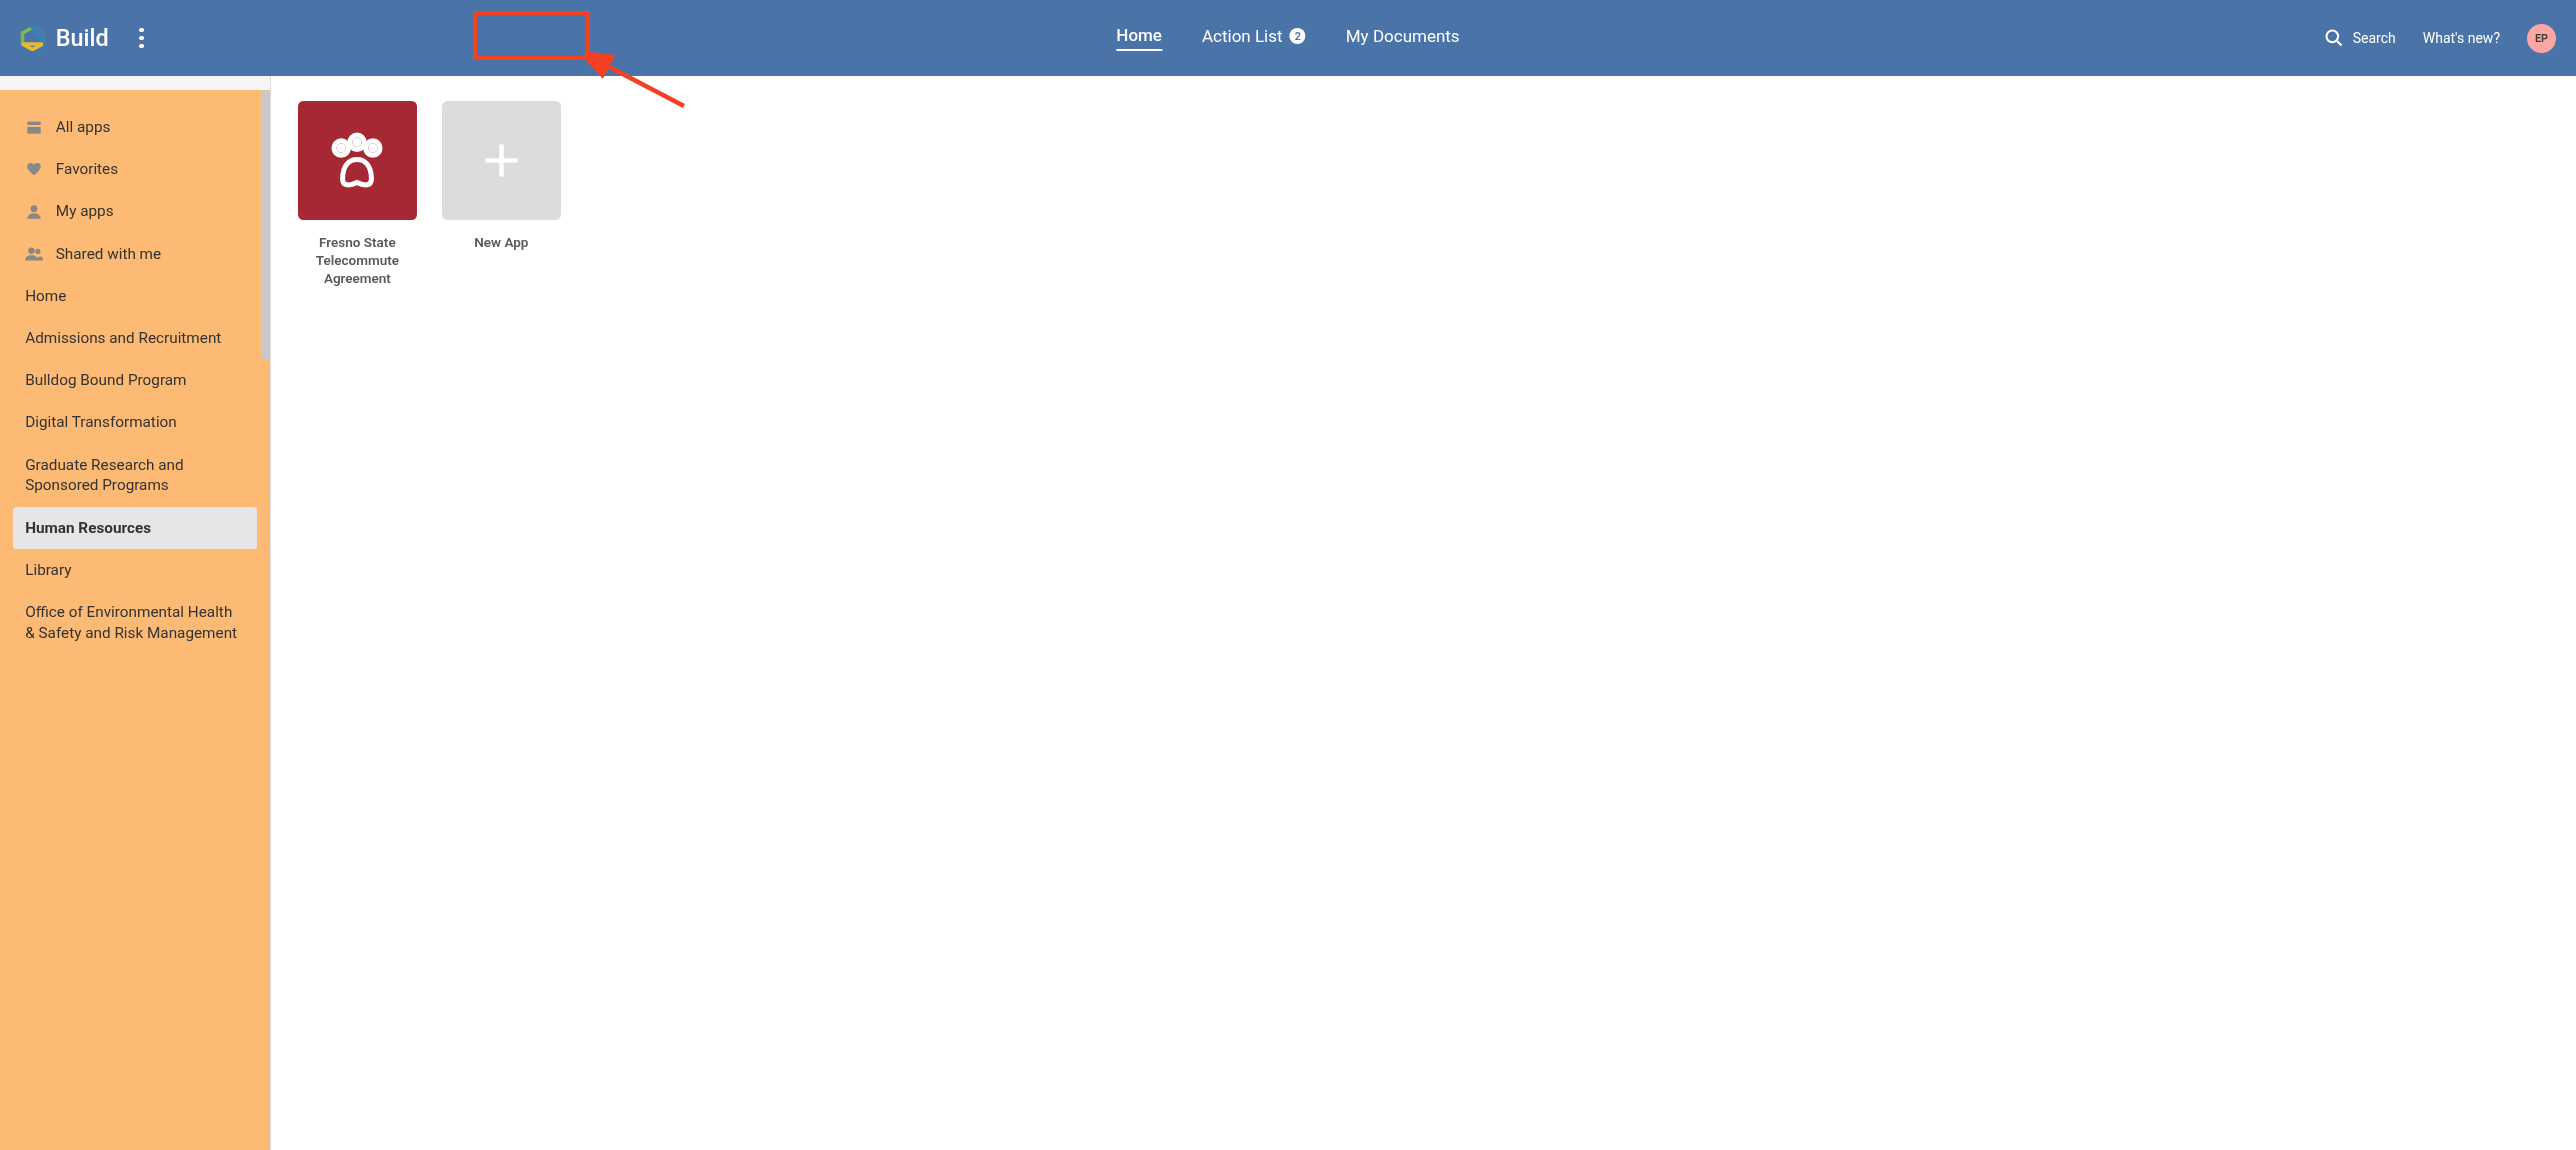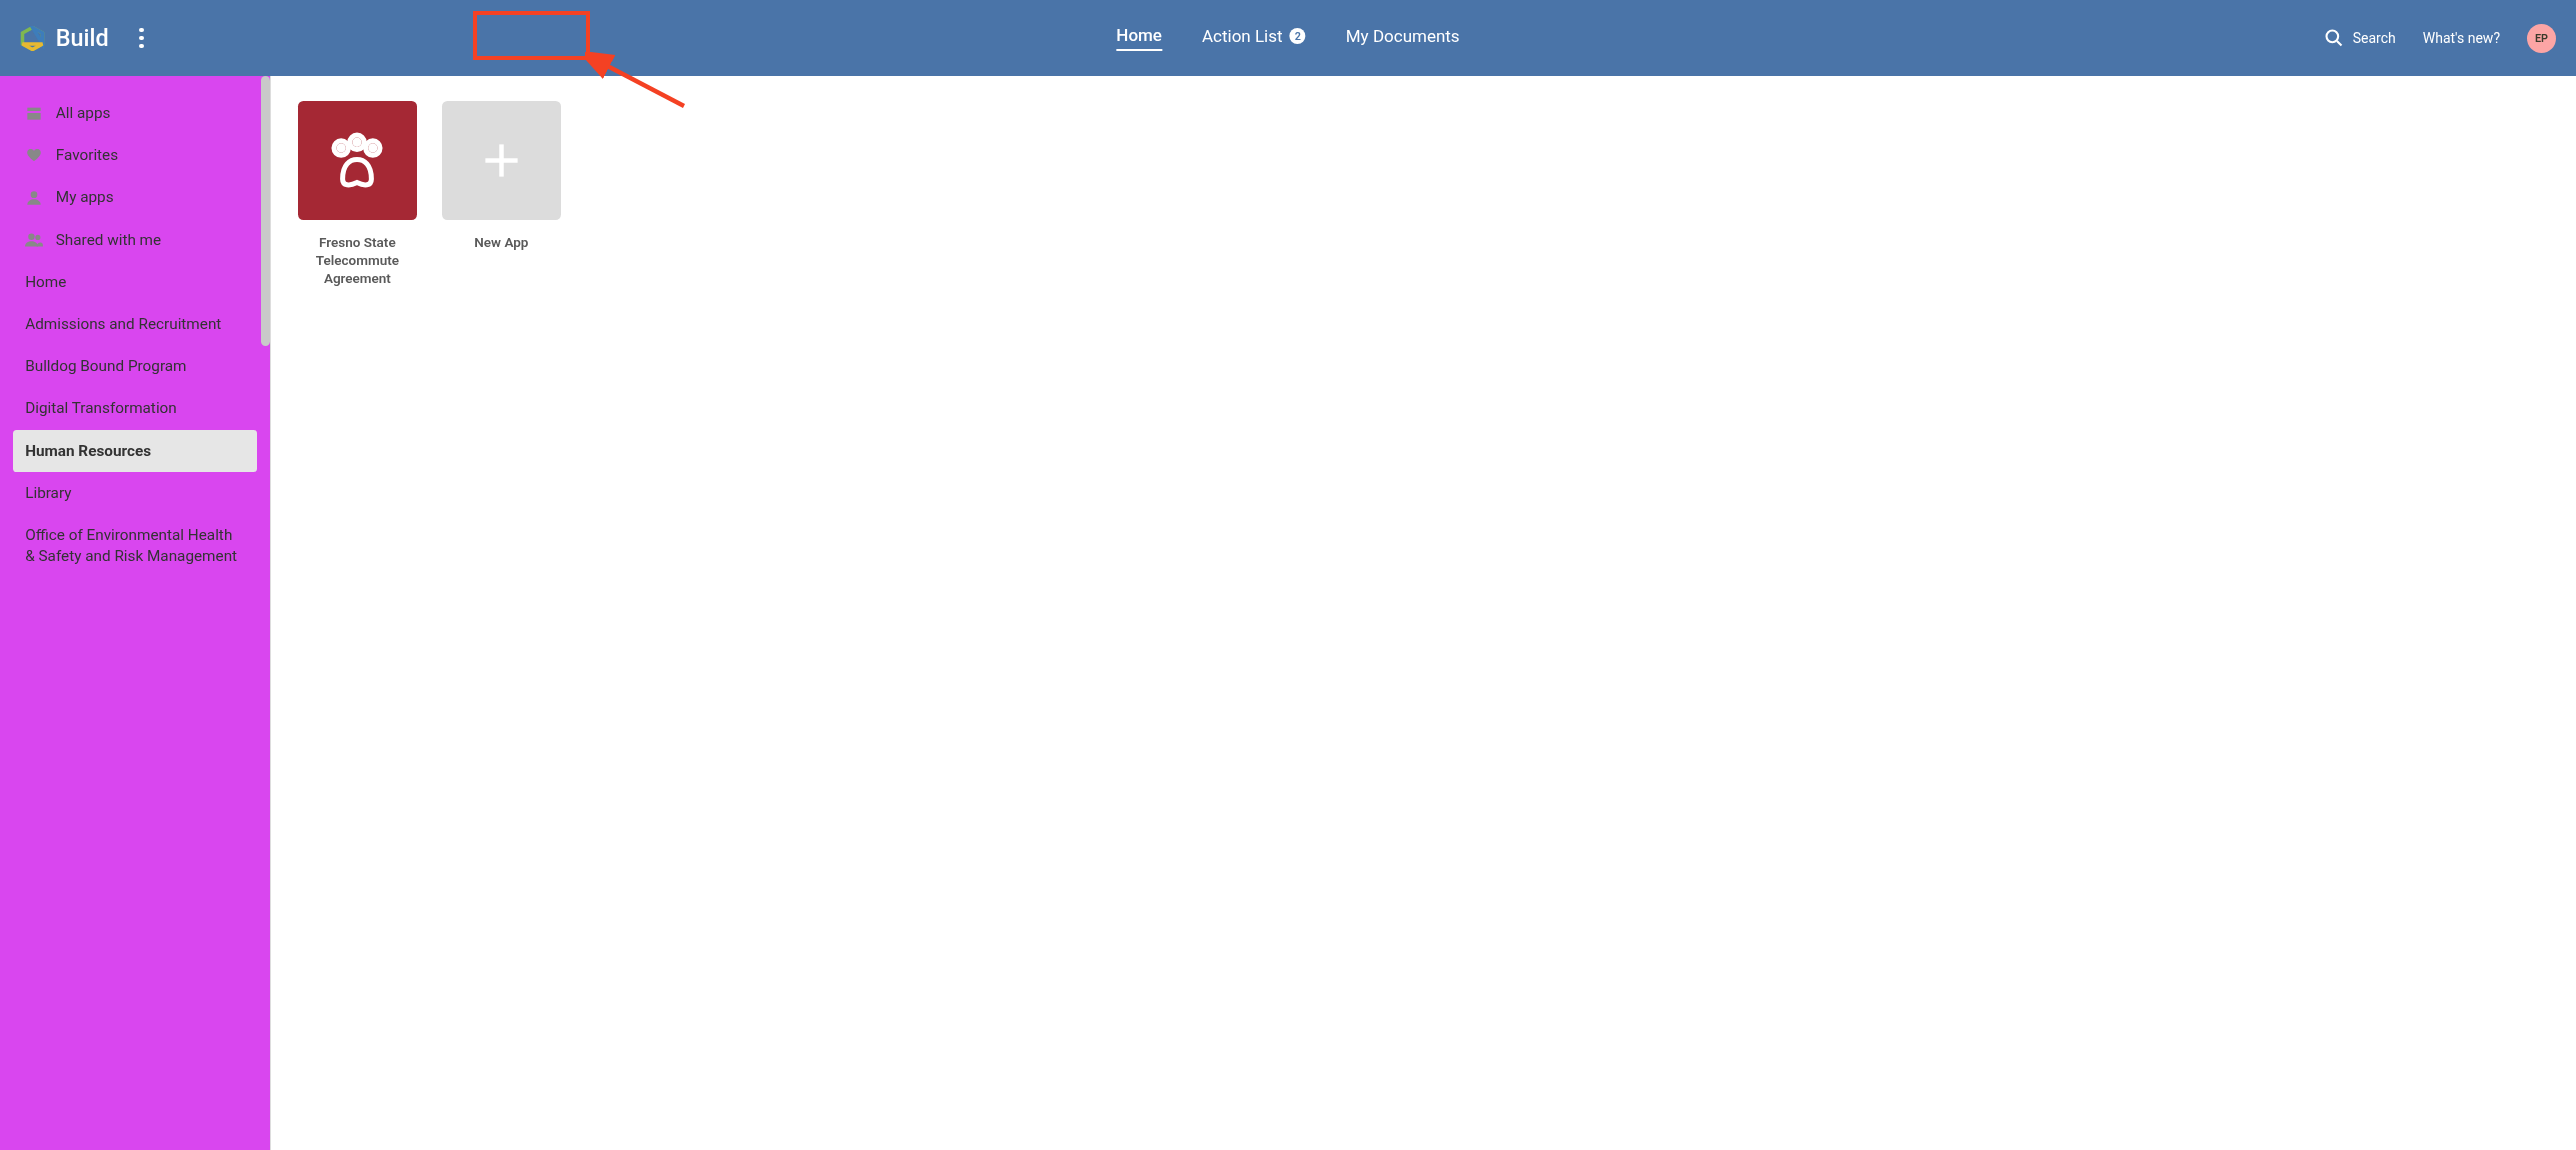--- a/index.html
+++ b/index.html
@@ -26,21 +26,21 @@
   .nav-item.active { border-bottom:2.7px solid #fff; font-weight:500;}
   .badge { background:#fff; color:#4a74a8; font-size:10.8px; font-weight:600; border-radius:50%; width:16px; height:16px; display:flex; align-items:center; justify-content:center;}
   
   .right-actions { margin-left:auto; display:flex; align-items:center; gap:27px; }
   .search-btn { display:flex; align-items:center; gap:9px; font-size:14px; cursor:pointer;}
   .whatsnew { font-size:14px; cursor:pointer;}
   .avatar { width:29px; height:29px; border-radius:50%; background:#fca5a5; color:#3a3a2a; font-size:10.8px; font-weight:600; display:flex; align-items:center; justify-content:center; cursor:pointer;}
   
   .body { display:flex; height:calc(100% - 76px); }
   
-  .sidebar { width:270px; background:#d946ef; padding:16px 12.6px; overflow-y:auto; position:relative;}
+  .sidebar { width:270px; background:#fdba74; padding:16px 12.6px; overflow-y:auto; position:relative;margin-top:14px;}
   .sidebar-scrollbar{ position:absolute; right:0; top:0; width:9px; height:270px; background:#c9c9c9; border-radius:4.5px;}
   .side-item { display:flex; align-items:center; gap:12.6px; padding:10.8px 12.6px; font-size:15.3px; color:#333; cursor:pointer; border-radius:3.6px; line-height:1.35;}
   .side-item.selected { background:#e6e6e6; font-weight:700;}
   .side-item .icon{ width:18px; height:18px; flex-shrink:0; display:flex; align-items:center; justify-content:center; color:#888;}
   .side-item.no-icon{ padding-left:12.6px;}
   
   .divider-vert{ width:0.9px; background:#ddd; }
   
   .main { flex:1; background:#fff; padding:25px 27px; position:relative;}
   .app-grid{ display:flex; gap:25px; align-items:flex-start;}
@@ -154,20 +154,23 @@
           <span>Home</span>
         </div>
         <div class="side-item no-icon">
           <span>Admissions and Recruitment</span>
         </div>
         <div class="side-item no-icon">
           <span>Bulldog Bound Program</span>
         </div>
         <div class="side-item no-icon">
           <span>Digital Transformation</span>
+        </div>
+        <div class="side-item no-icon">
+          <span>Graduate Research and Sponsored Programs</span>
         </div>
         <div class="side-item no-icon selected">
           <span>Human Resources</span>
         </div>
         <div class="side-item no-icon">
           <span>Library</span>
         </div>
         <div class="side-item no-icon">
           <span>Office of Environmental Health &amp; Safety and Risk Management</span>
         </div>

